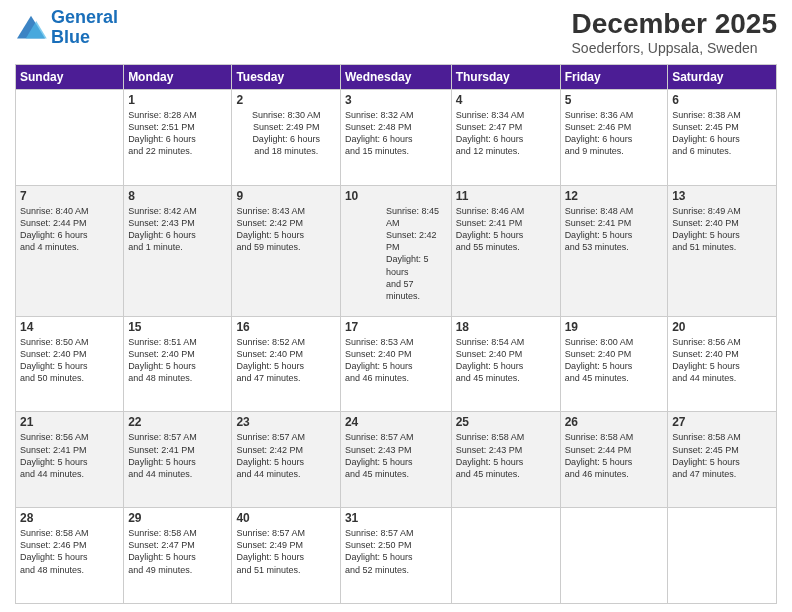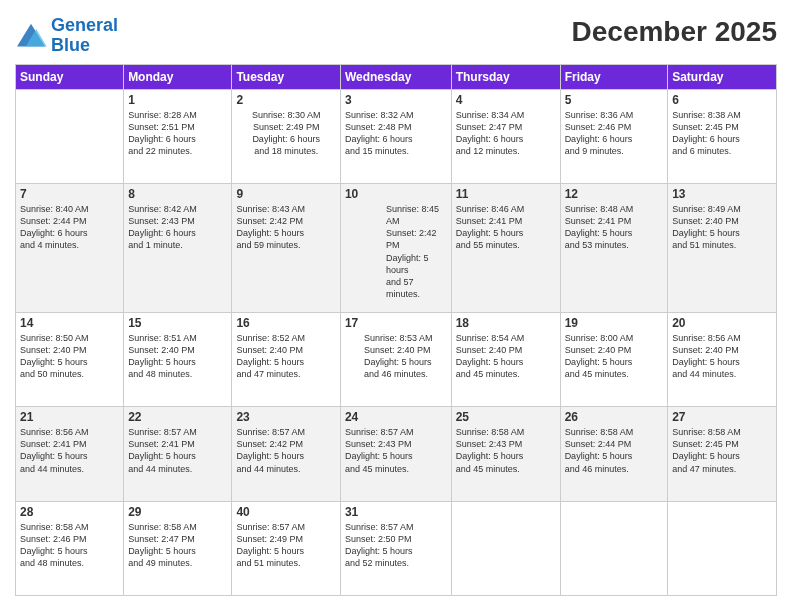--- a/index.html
+++ b/index.html
@@ -6,21 +6,21 @@
     body {
       font-family: Arial, sans-serif;
       background: #fff;
       width: 792px;
       height: 612px;
       overflow: hidden;
     }
     .page {
       width: 792px;
       height: 612px;
-      padding: 16px 15px;
+      padding: 8px 15px;
       display: flex;
       flex-direction: column;
     }
     .header {
       display: flex;
       align-items: flex-start;
       justify-content: space-between;
       margin-bottom: 8px;
     }
     .logo {
@@ -90,40 +90,41 @@
     .empty {
       background: #f9f9f9;
     }
     tr:nth-child(odd) td {
       background: #fff;
     }
     tr:nth-child(even) td {
       background: #f2f2f2;
     }
     .calendar thead tr th {
-      background: #6d28d9;
+      background: #4c1d95;
     }
   </style>
 </head>
 <body>
 
 <div class="page">
   <div class="header">
     <div class="logo">
       <svg class="logo-icon" viewBox="0 0 36 32" xmlns="http://www.w3.org/2000/svg">
         <polygon points="18,2 34,28 2,28" fill="#1a6fba" opacity="0.85"></polygon>
         <polygon points="24,8 36,28 12,28" fill="#4db8e8" opacity="0.7"></polygon>
       </svg>
       <div class="logo-text">
         <div><span>General</span></div>
         <div><span style="color:#1a6fba;">Blue</span></div>
       </div>
     </div>
     <div class="title-block">
       <div class="month-title">December 2025</div>
+      <div class="subtitle">Soederfors, Uppsala, Sweden</div>
     </div>
   </div>
 
   <table class="calendar">
     <thead>
       <tr>
       <th>Sunday</th>
           <th>Monday</th>
           <th>Tuesday</th>
           <th>Wednesday</th>
@@ -246,21 +247,21 @@
           </td>
           <td>
             <span class="day-num">16</span>
             <div class="day-info" style="white-space: pre-line;">Sunrise: 8:52 AM
 Sunset: 2:40 PM
 Daylight: 5 hours
 and 47 minutes.</div>
           </td>
           <td>
             <span class="day-num">17</span>
-            <div class="day-info" style="white-space: pre-line; margin-left: 19px;">Sunrise: 8:53 AM
+            <div class="day-info" style="white-space: pre-line;">Sunrise: 8:53 AM
 Sunset: 2:40 PM
 Daylight: 5 hours
 and 46 minutes.</div>
           </td>
           <td>
             <span class="day-num">18</span>
             <div class="day-info" style="white-space: pre-line;">Sunrise: 8:54 AM
 Sunset: 2:40 PM
 Daylight: 5 hours
 and 45 minutes.</div>

